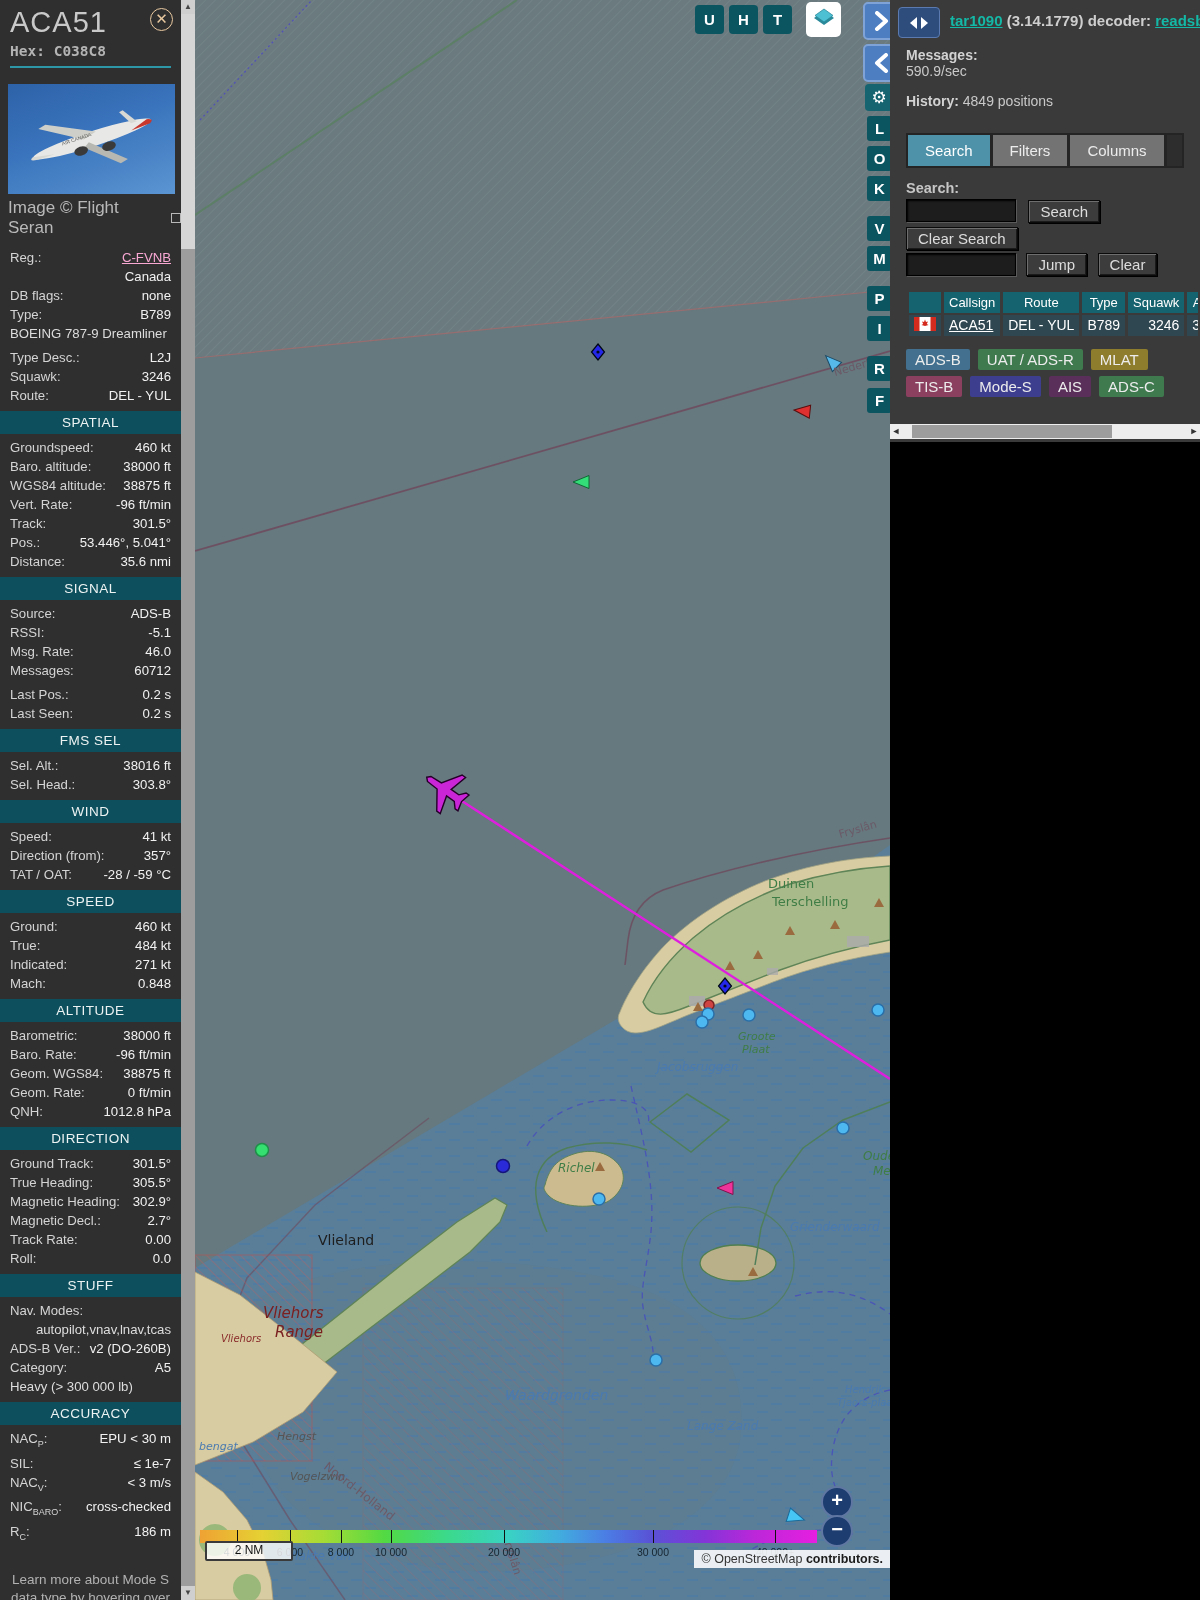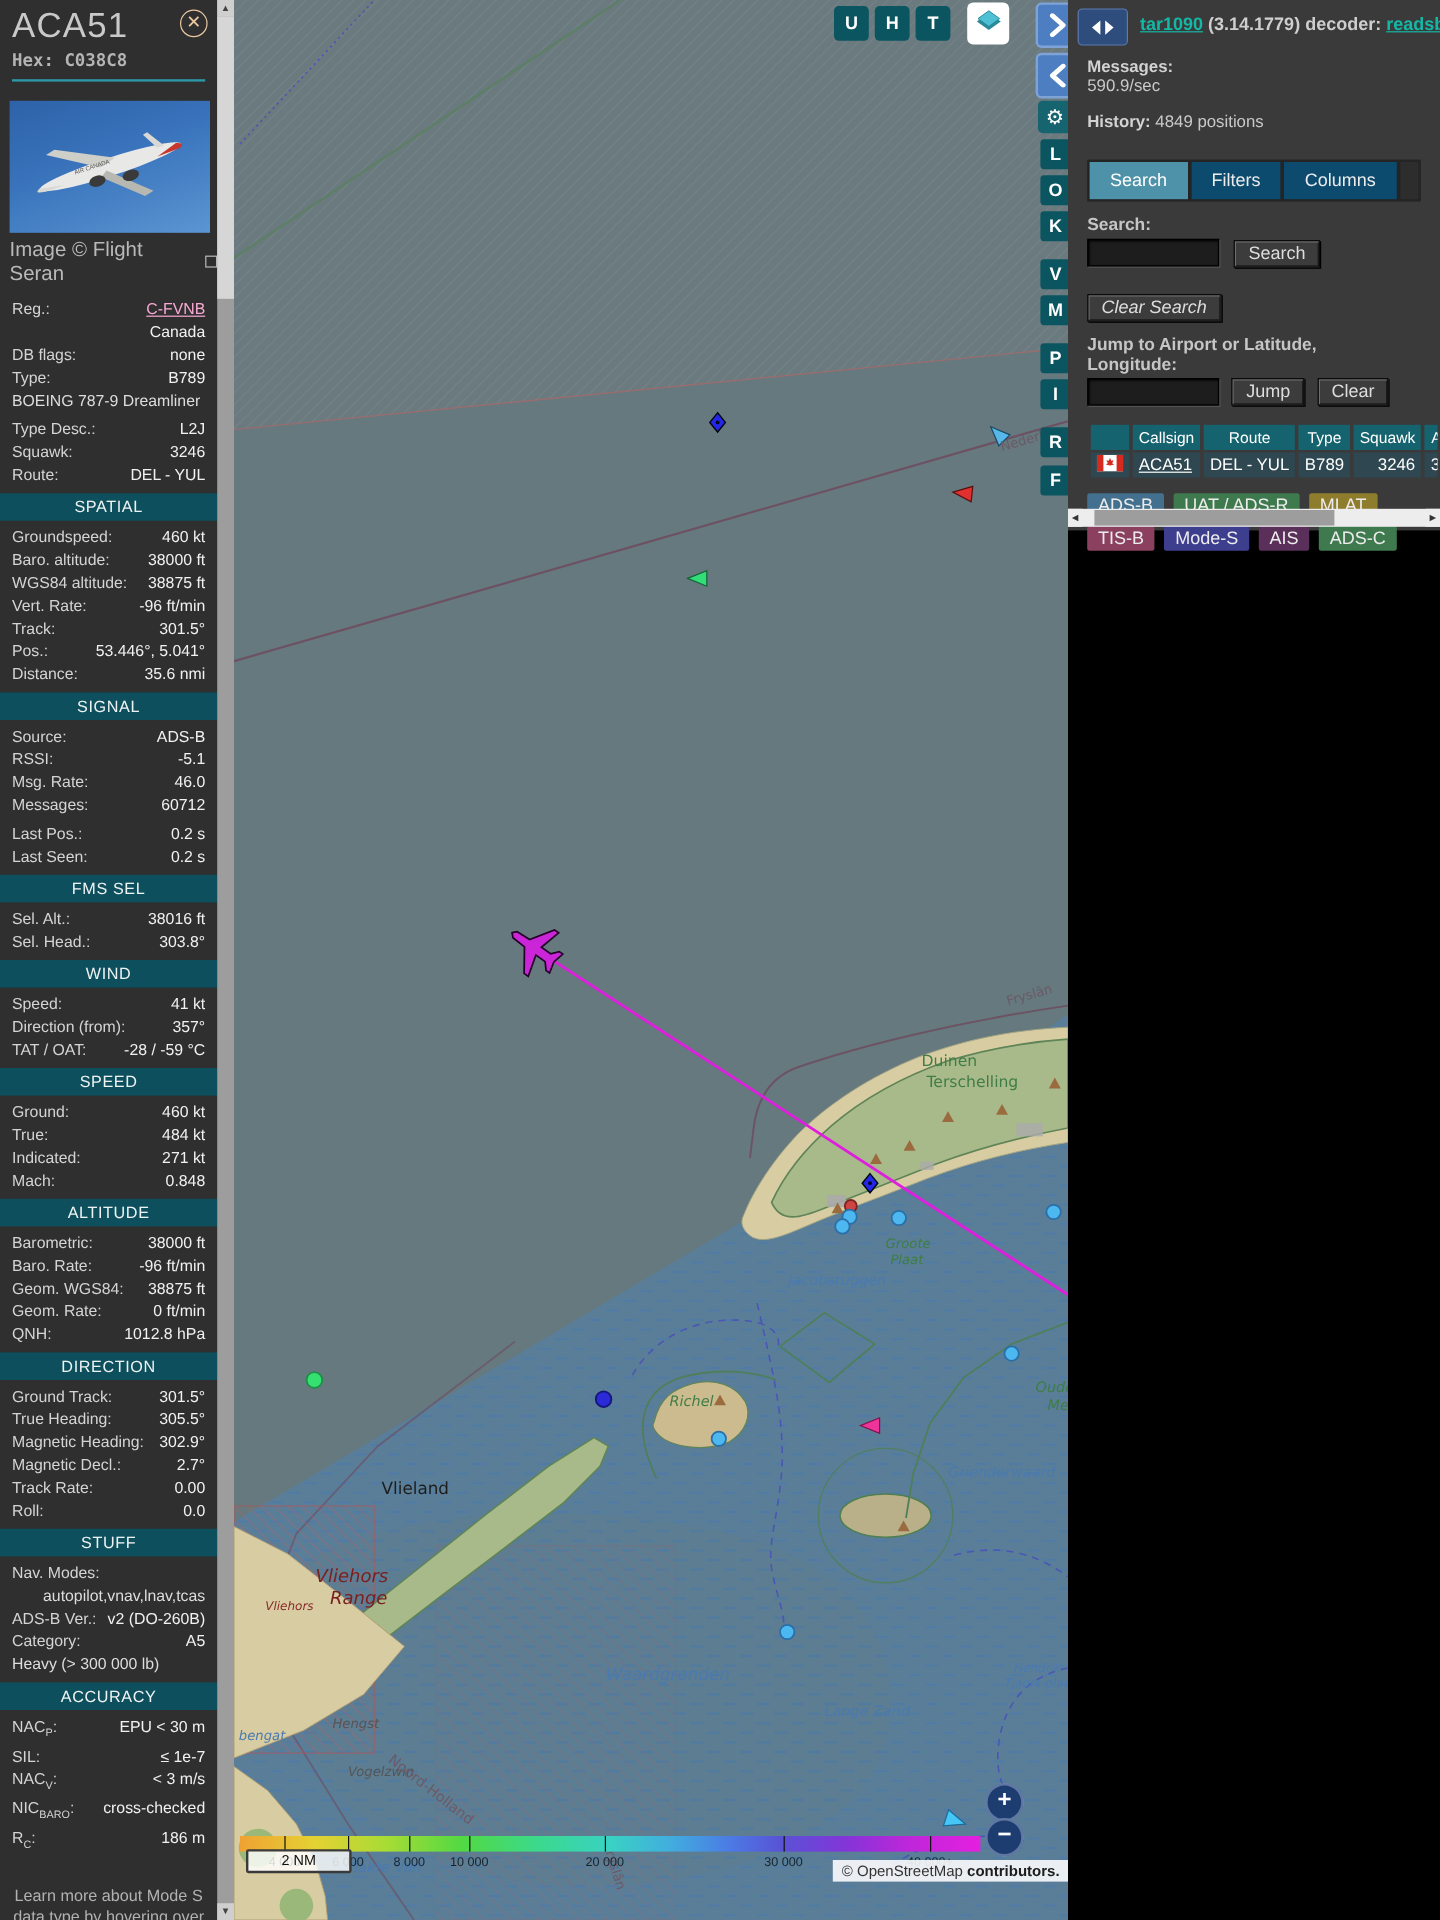--- a/index.html
+++ b/index.html
@@ -70,30 +70,30 @@
   #rp-header{margin-left:44px;font-size:15px;font-weight:bold;color:#cecece;padding-top:4px;white-space:nowrap;}
   #rp-header a{color:#14b8a6;text-decoration:underline;cursor:pointer;text-align:right;}
   #rp-stats{display:flex;margin-top:18px;font-size:14px;}
   #rp-stats .scol1{width:140px;}
   #rp-stats .scol2{flex:1;}
   .statline{margin-bottom:14px;line-height:1.15;}
   .statline b{color:#d2d2d2;}
   #stats-avail{font-weight:bold;margin-top:2px;}
   #stats-link{color:#2a2af0;font-weight:bold;text-decoration:underline;cursor:pointer;}
   #rp-tabs{display:flex;background:#242424;margin:10px 10px 0 0;padding:2px;gap:3px;}
-  .tab{padding:7px 17px;background:#0c4a6e;color:#ececec;font-size:15px;cursor:pointer;}
+  .tab{padding:7px 17px;background:#737373;color:#ececec;font-size:15px;cursor:pointer;}
   .tab.active{background:#4d92a8;color:#fff;}
   .tab-fill{flex:1;background:#2d2d2d;}
   .rp-label{font-weight:bold;color:#c6c6c6;font-size:14.5px;margin-top:12px;}
   .inp{background:#1d1d1d;border:1px solid #000;box-shadow:inset 1px 1px 2px #000,1px 1px 0 #5a5a5a;
        width:104px;height:19px;color:#ddd;margin-top:3px;}
   .btn3d{display:inline-block;background:#3c3c3c;color:#ddd;border:1px solid #0a0a0a;
          box-shadow:inset 1px 1px 0 #6e6e6e,inset -1px -1px 0 #1a1a1a,1px 1px 0 #000;
          font-size:15px;padding:2px 11px;margin-left:8px;cursor:pointer;vertical-align:middle;}
-  .btn3d.nomargin{margin-left:0;margin-top:22px;font-style:italic;}
+  .btn3d.nomargin{margin-left:0;margin-top:4px;}
   #jump-row .btn3d{margin-left:6px;}
   
   #ac-table-wrap{margin-top:14px;width:292px;overflow:hidden;}
   table#ac-table{border-collapse:separate;border-spacing:3px 2px;}
   #ac-table th{background:#15636e;color:#fff;font-size:13px;font-weight:normal;padding:3px 5px;white-space:nowrap;}
   #ac-table td{background:#2e4750;color:#fff;font-size:14px;padding:2px 5px;white-space:nowrap;}
   #ac-table td.num{text-align:right;}
   #ac-table a{color:#fff;text-decoration:underline;cursor:pointer;}
   .flagcell{width:24px;}
   
@@ -563,21 +563,20 @@
           <div class="tab">Filters</div>
           <div class="tab">Columns</div>
           <div class="tab-fill"></div>
         </div>
       <div class="rp-label">Search:</div>
       <div>
         <input class="inp" value="" style="">
         <span class="btn3d">Search</span>
       </div>
       <span class="btn3d nomargin">Clear Search</span>
-      <div class="rp-label" style="width:250px">Jump to Airport or Latitude, Longitude:</div>
       <div id="jump-row">
         <input class="inp" value="" style="">
         <span class="btn3d">Jump</span>
         <span class="btn3d">Clear</span>
       </div>
       <div id="ac-table-wrap">
         <table id="ac-table">
           <thead>
               <tr id="ac-thead-row">
                 <th class="flagcell"></th>

